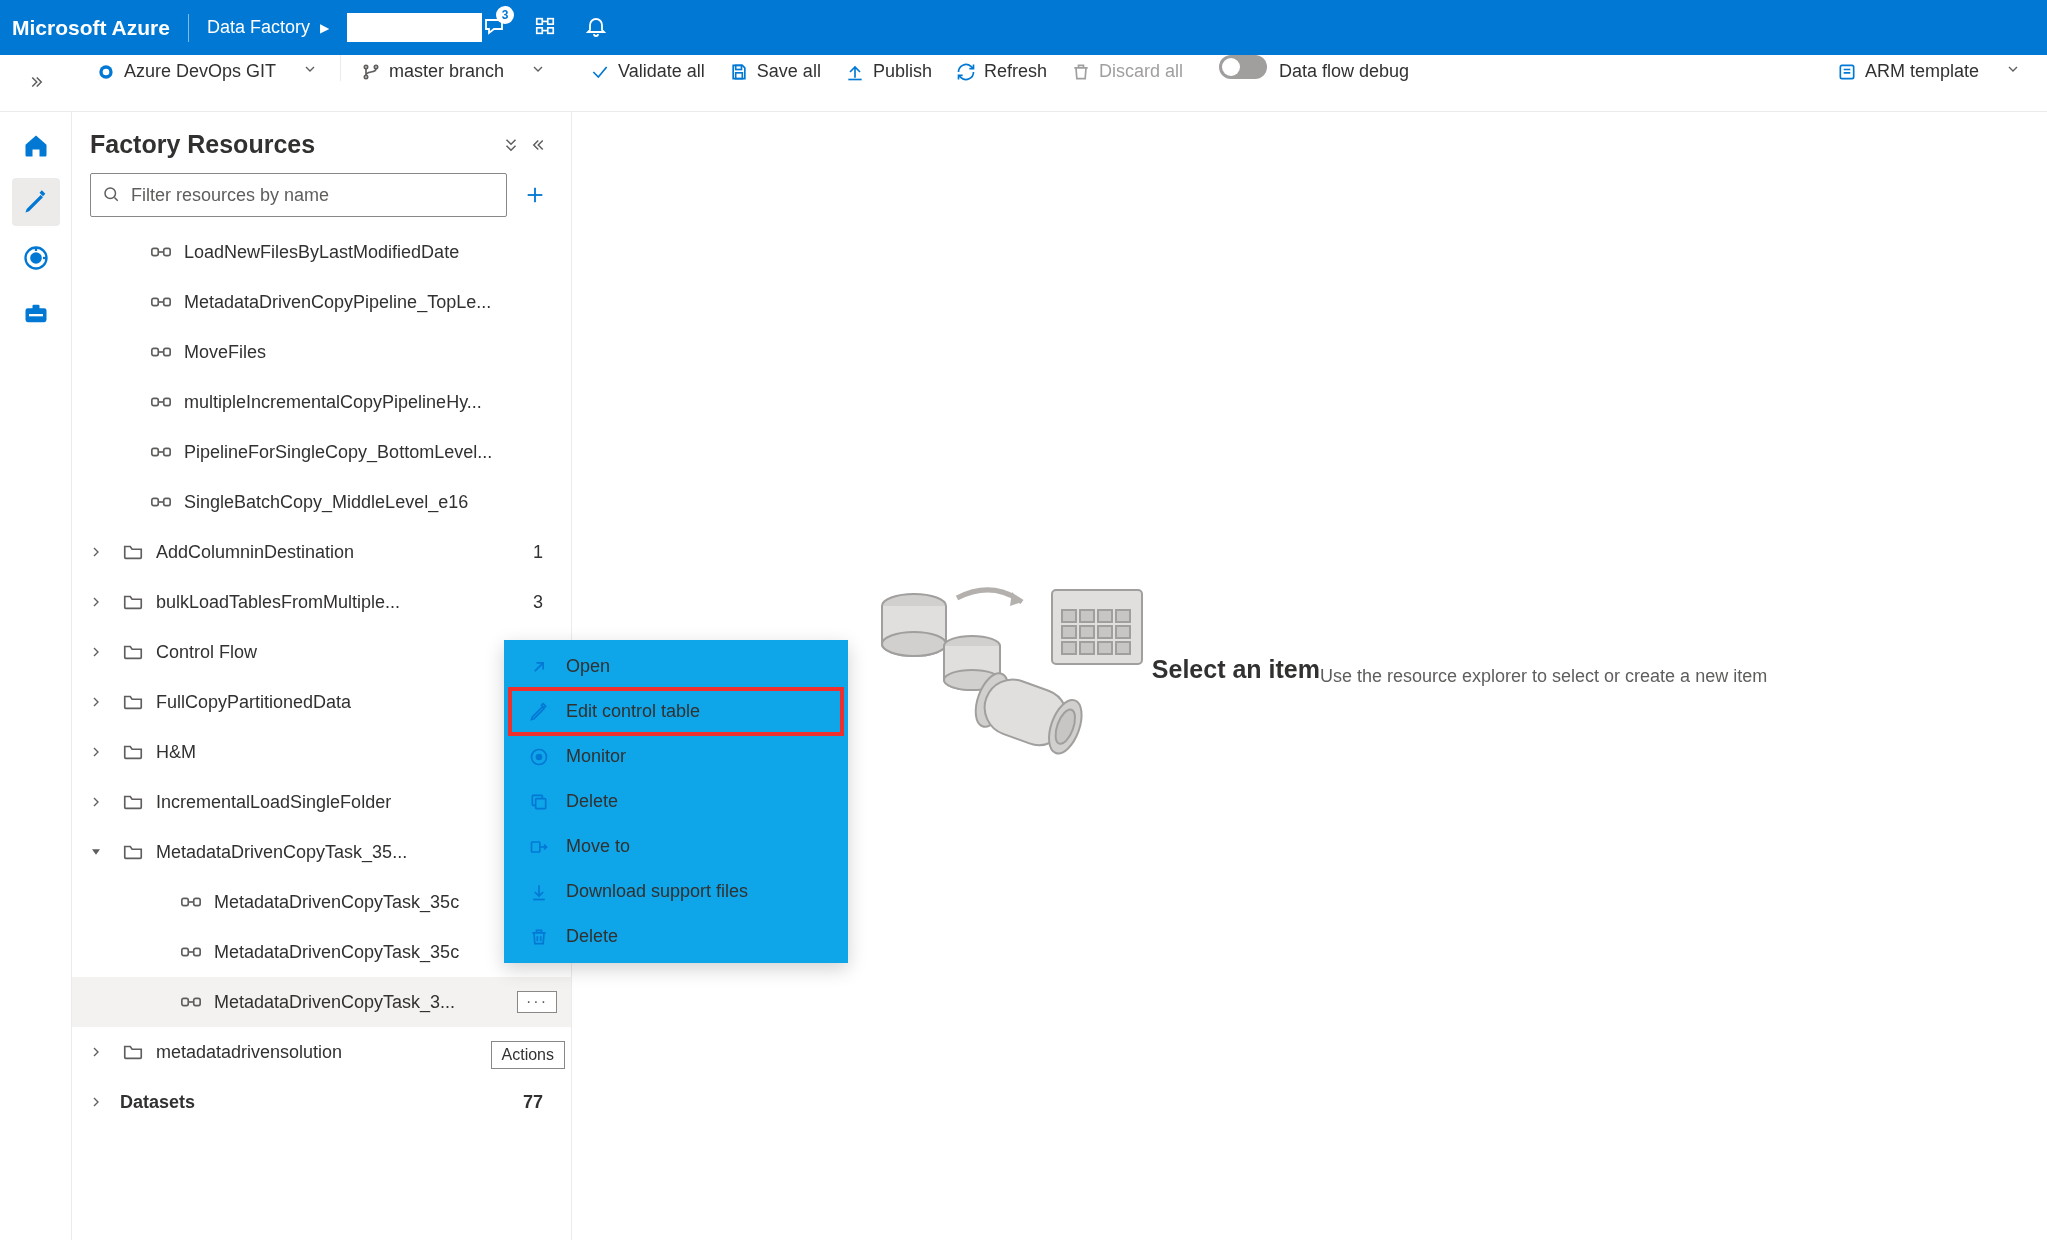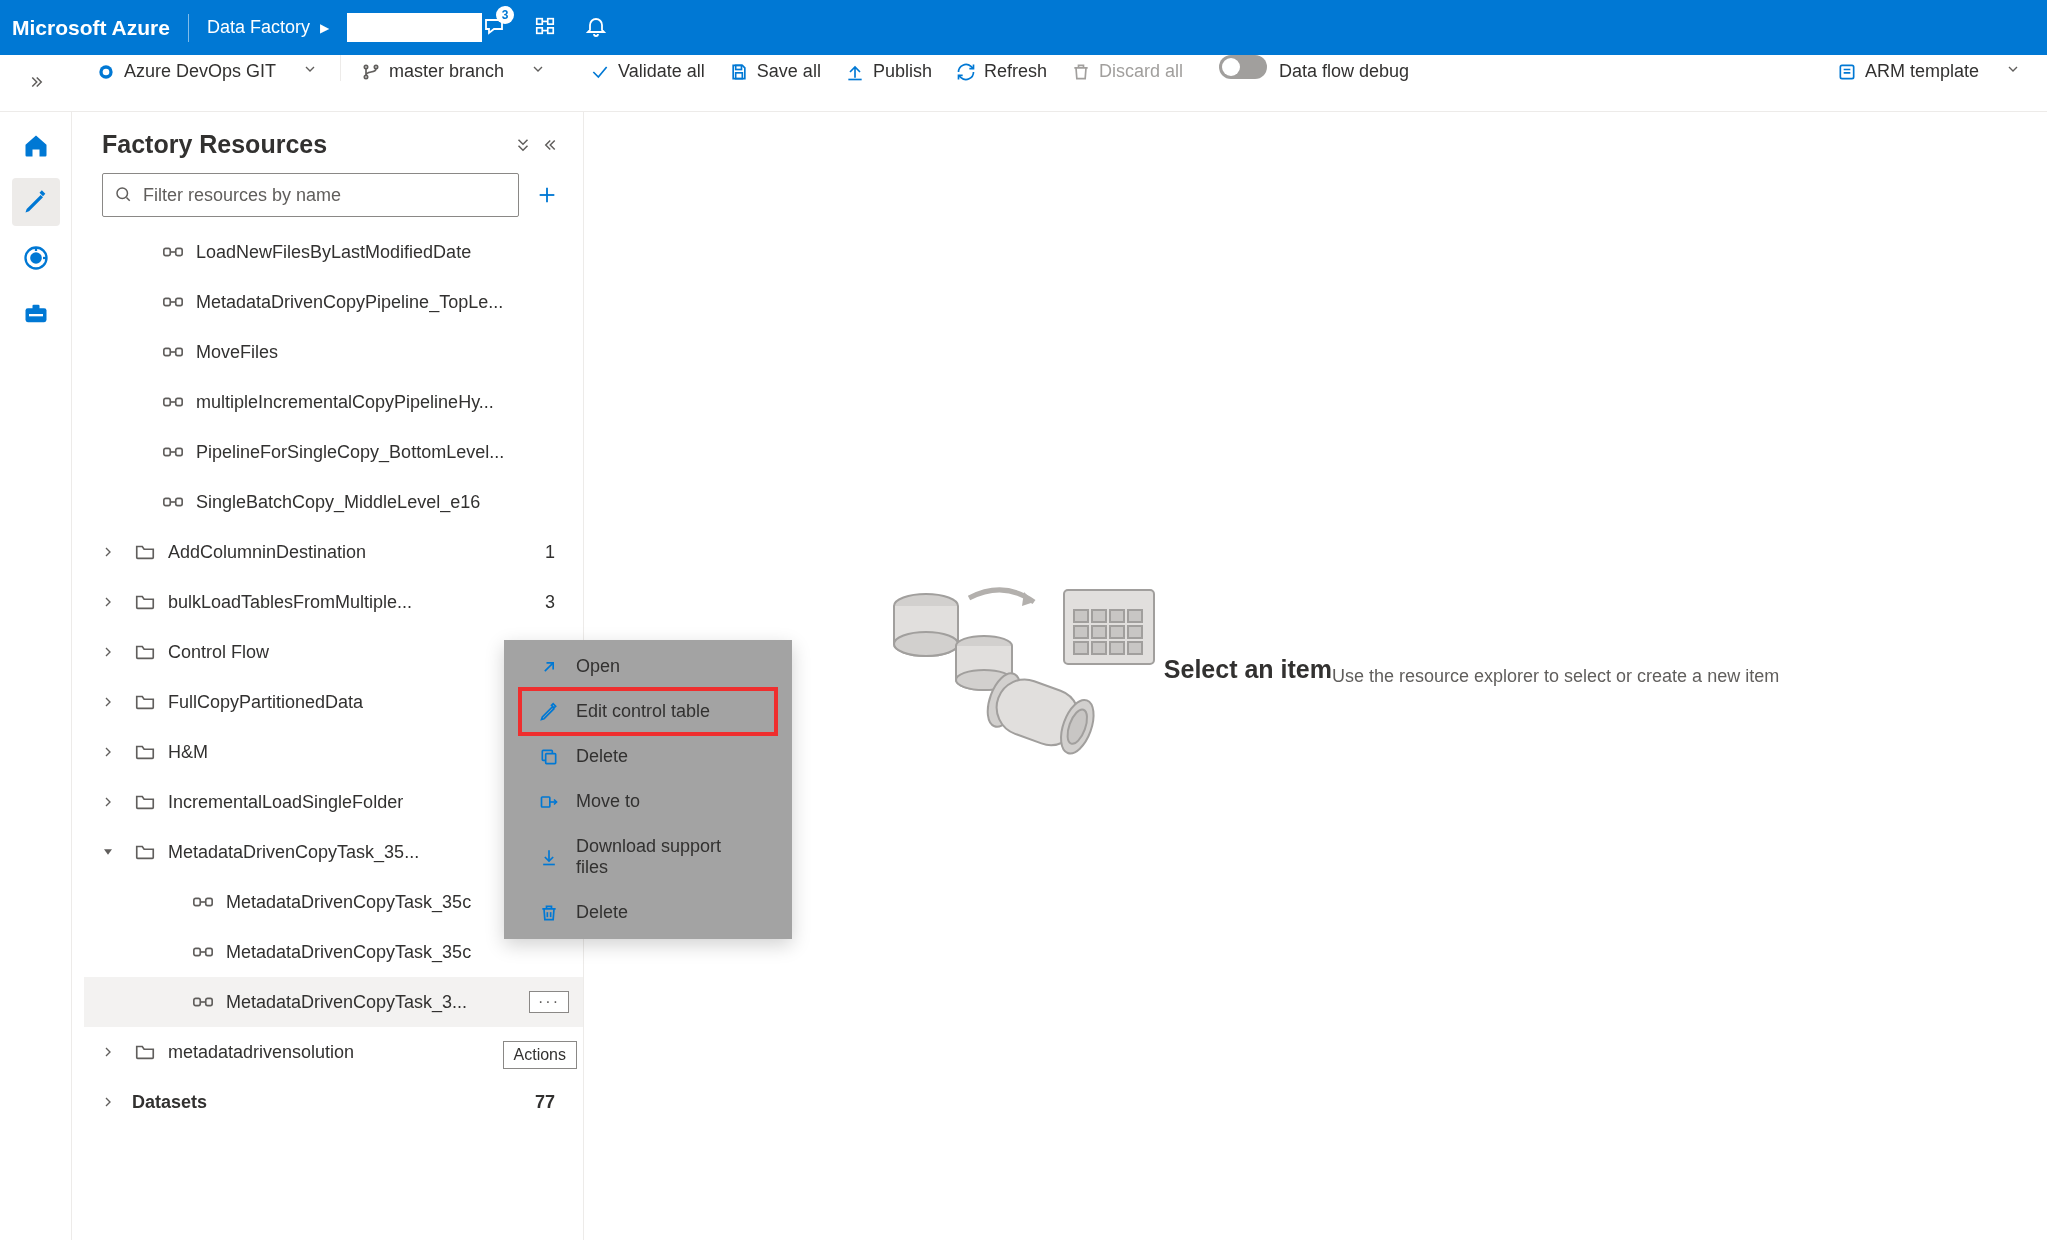--- a/index.html
+++ b/index.html
@@ -151,21 +151,20 @@
     background: #fff;
     border-radius: 50%;
     top: 3px;
     left: 3px;
   }
 
   
   .main {
     display: flex;
     height: calc(1240px - 55px - 57px);
-    gap: 12px;
   }
 
   
   .nav-rail {
     width: 72px;
     border-right: 1px solid #edebe9;
     display: flex;
     flex-direction: column;
     align-items: center;
     padding-top: 10px;
@@ -331,24 +330,24 @@
   .canvas p {
     font-size: 18px;
     color: #605e5c;
   }
 
   
   .context-menu {
     position: absolute;
     left: 504px;
     top: 640px;
-    width: 288px;
-    background: #a3a3a3;
+    width: 344px;
+    background: #0ea5e9;
     box-shadow: 0 6px 18px rgba(0,0,0,.18);
-    padding: 4px 16px;
+    padding: 4px 6px;
     z-index: 50;
   }
   .context-menu .menu-item {
     display: flex;
     align-items: center;
     gap: 16px;
     padding: 12px 18px;
     font-size: 18px;
     color: #323130;
   }
@@ -881,20 +880,29 @@
       <span class="mi-icon">
         <svg class="i20" viewBox="0 0 24 24" fill="none" stroke="#0078d4" stroke-width="2">
           <path d="M3 21l3-1L18 8l-2-2L4 18l-1 3zM15 4l2-2 3 3-2 2-3-3z"></path>
         </svg>
       </span>
       <span>Edit control table</span>
     </div>
     <div class="menu-item">
       <span class="mi-icon">
         <svg class="i20" viewBox="0 0 24 24" fill="none" stroke="#0078d4" stroke-width="2">
+          <circle cx="12" cy="12" r="9"></circle>
+          <circle cx="12" cy="12" r="3" fill="#0078d4"></circle>
+        </svg>
+      </span>
+      <span>Monitor</span>
+    </div>
+    <div class="menu-item">
+      <span class="mi-icon">
+        <svg class="i20" viewBox="0 0 24 24" fill="none" stroke="#0078d4" stroke-width="2">
           <rect x="8" y="8" width="12" height="12" rx="1"></rect>
           <path d="M16 8V5a1 1 0 0 0-1-1H5a1 1 0 0 0-1 1v10a1 1 0 0 0 1 1h3"></path>
         </svg>
       </span>
       <span>Delete</span>
     </div>
     <div class="menu-item">
       <span class="mi-icon">
         <svg class="i20" viewBox="0 0 24 24" fill="none" stroke="#0078d4" stroke-width="2">
           <rect x="3" y="6" width="10" height="12" rx="1"></rect>

